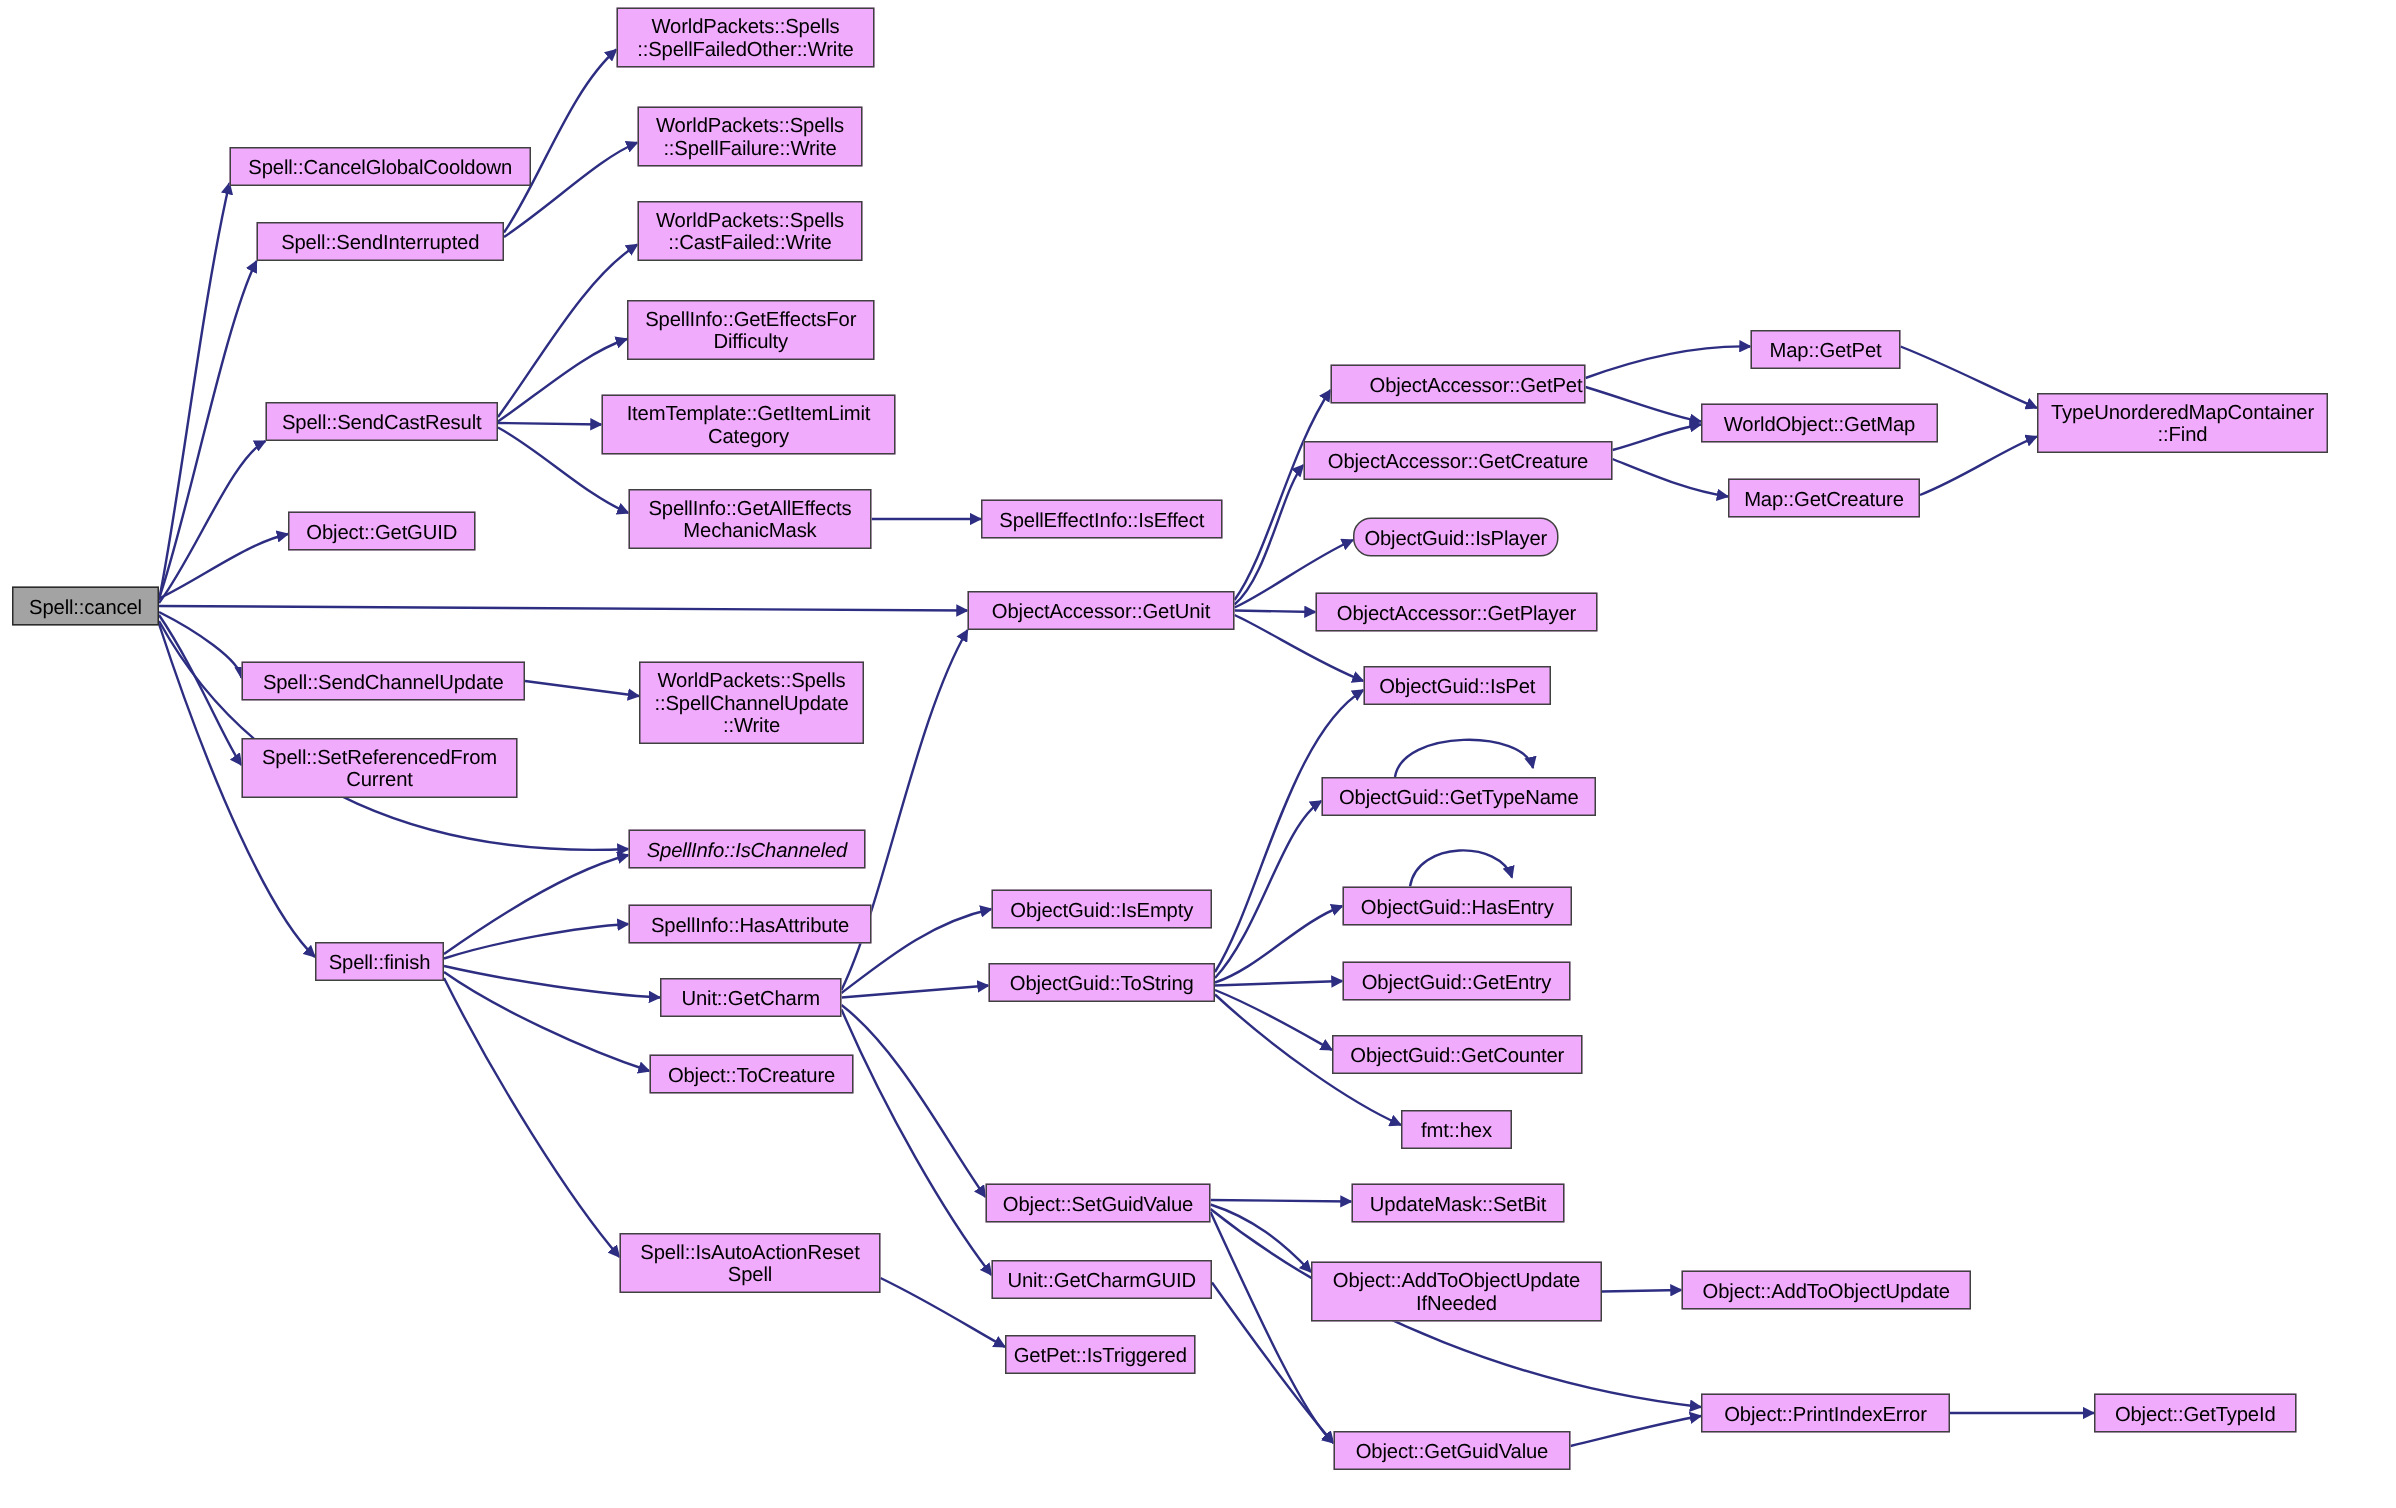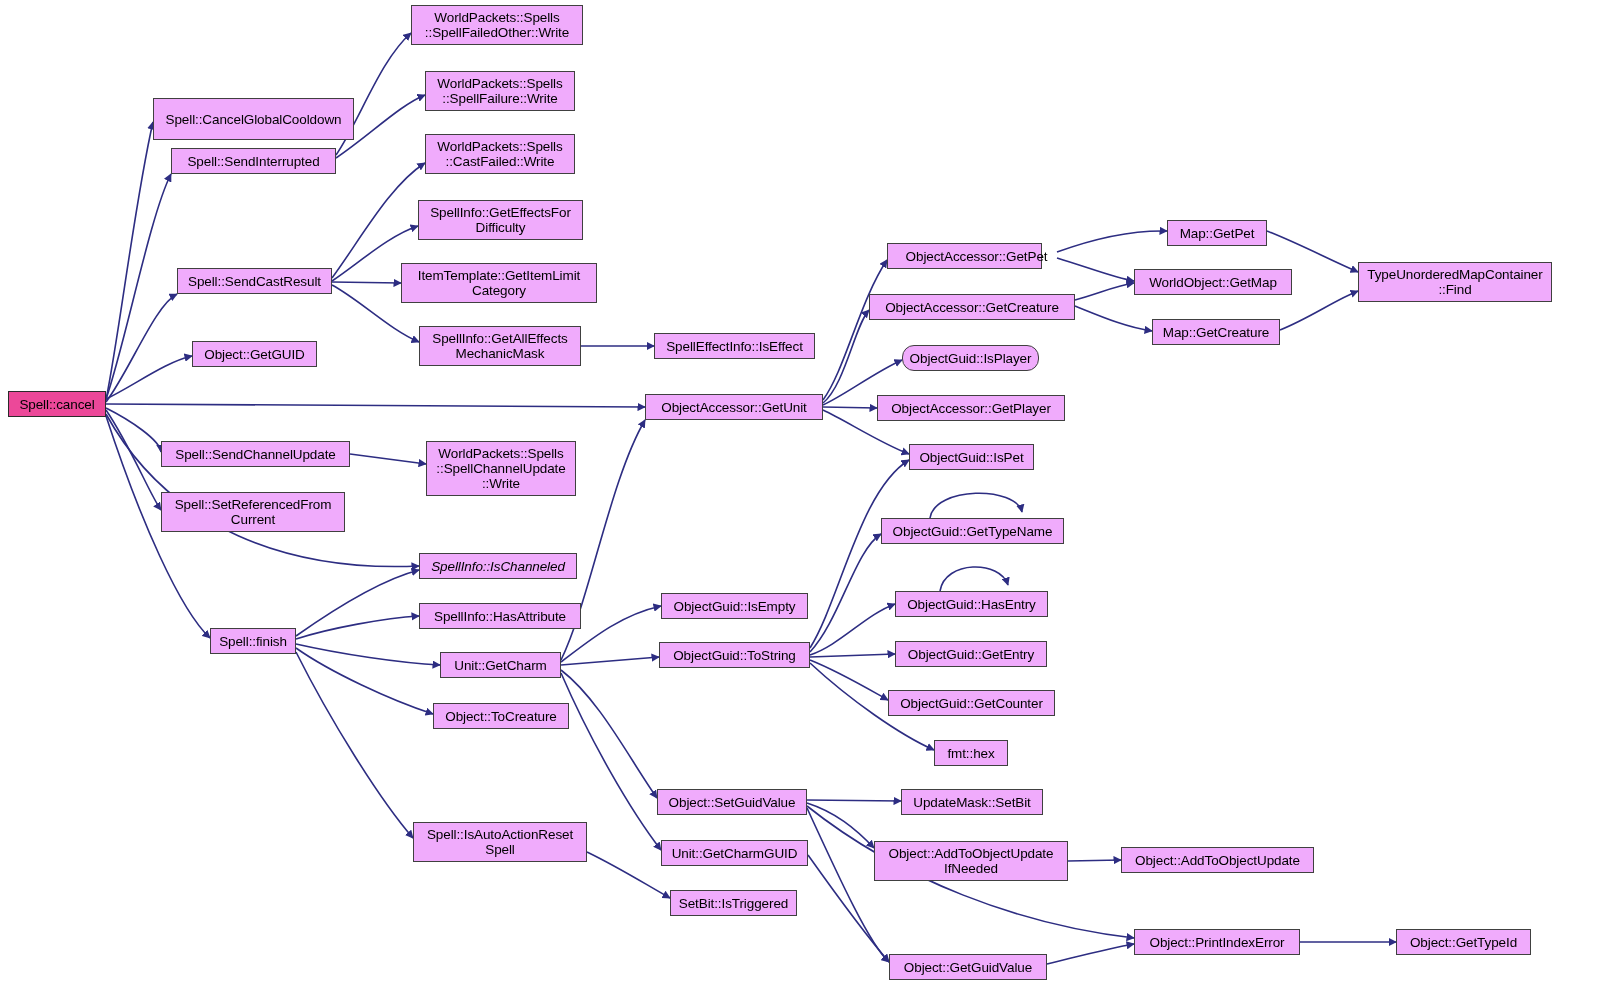--- a/index.html
+++ b/index.html
@@ -32,21 +32,21 @@
     line-height: 15px;
     letter-spacing: -0.1px;
     display: flex;
     align-items: center;
     justify-content: center;
     text-align: center;
     white-space: pre-line;
     z-index: 3;
   }
   .node.root {
-    background: #ec4899;
+    background: #a3a3a3;
     border-color: #2b2b2b;
   }
 </style>
 </head>
 <body>
 
 <div id="canvas">
   <svg id="edges" width="1597" height="1005" viewBox="0 0 1597 1005">
     <defs>
       <marker id="arrow" viewBox="0 0 10 10" refX="9" refY="5" markerWidth="5.2" markerHeight="5.2" orient="auto-start-reverse">
@@ -106,21 +106,21 @@
         <path d="M 807,806 C 900,880 1020,925 1134,938" marker-end="url(#arrow)"></path>
         <path d="M 807,808 C 840,880 870,945 889,962" marker-end="url(#arrow)"></path>
         <path d="M 1068,861 L 1121,860" marker-end="url(#arrow)"></path>
         <path d="M 808,855 C 840,900 870,940 889,962" marker-end="url(#arrow)"></path>
         <path d="M 1047,964 C 1080,956 1110,948 1134,944" marker-end="url(#arrow)"></path>
         <path d="M 1300,942 L 1396,942" marker-end="url(#arrow)"></path>
       </g>
   </svg>
   <div id="node-layer">
       <div class="node root" style="left: 8px; top: 391px; width: 98px; height: 26px;">Spell::cancel</div>
-      <div class="node" style="left: 153px; top: 98px; width: 201px; height: 42px;">Spell::CancelGlobalCooldown</div>
+      <div class="node" style="left: 153px; top: 98px; width: 201px; height: 26px;">Spell::CancelGlobalCooldown</div>
       <div class="node" style="left: 171px; top: 148px; width: 165px; height: 26px;">Spell::SendInterrupted</div>
       <div class="node" style="left: 177px; top: 268px; width: 155px; height: 26px;">Spell::SendCastResult</div>
       <div class="node" style="left: 192px; top: 341px; width: 125px; height: 26px;">Object::GetGUID</div>
       <div class="node" style="left: 161px; top: 441px; width: 189px; height: 26px;">Spell::SendChannelUpdate</div>
       <div class="node" style="left: 161px; top: 492px; width: 184px; height: 40px;">Spell::SetReferencedFrom
 Current</div>
       <div class="node" style="left: 210px; top: 628px; width: 86px; height: 26px;">Spell::finish</div>
       <div class="node" style="left: 411px; top: 5px; width: 172px; height: 40px;">WorldPackets::Spells
 ::SpellFailedOther::Write</div>
       <div class="node" style="left: 425px; top: 71px; width: 150px; height: 40px;">WorldPackets::Spells
@@ -141,22 +141,22 @@
       <div class="node" style="left: 419px; top: 603px; width: 162px; height: 26px;">SpellInfo::HasAttribute</div>
       <div class="node" style="left: 440px; top: 652px; width: 121px; height: 26px;">Unit::GetCharm</div>
       <div class="node" style="left: 433px; top: 703px; width: 136px; height: 26px; text-align: right;">Object::ToCreature</div>
       <div class="node" style="left: 413px; top: 822px; width: 174px; height: 40px;">Spell::IsAutoActionReset
 Spell</div>
       <div class="node" style="left: 645px; top: 394px; width: 178px; height: 26px;">ObjectAccessor::GetUnit</div>
       <div class="node" style="left: 661px; top: 593px; width: 147px; height: 26px;">ObjectGuid::IsEmpty</div>
       <div class="node" style="left: 659px; top: 642px; width: 151px; height: 26px;">ObjectGuid::ToString</div>
       <div class="node" style="left: 657px; top: 789px; width: 150px; height: 26px;">Object::SetGuidValue</div>
       <div class="node" style="left: 661px; top: 840px; width: 147px; height: 26px;">Unit::GetCharmGUID</div>
-      <div class="node" style="left: 670px; top: 890px; width: 127px; height: 26px;">SetBit::IsTriggered</div>
-      <div class="node" style="left: 887px; top: 243px; width: 155px; height: 26px; padding-left: 24px;">ObjectAccessor::GetPet</div>
+      <div class="node" style="left: 670px; top: 890px; width: 127px; height: 26px;">GetPet::IsTriggered</div>
+      <div class="node" style="left: 887px; top: 243px; width: 170px; height: 26px; padding-left: 24px;">ObjectAccessor::GetPet</div>
       <div class="node" style="left: 869px; top: 294px; width: 206px; height: 26px;">ObjectAccessor::GetCreature</div>
       <div class="node" style="left: 902px; top: 345px; width: 137px; height: 26px; border-radius: 12px;">ObjectGuid::IsPlayer</div>
       <div class="node" style="left: 877px; top: 395px; width: 188px; height: 26px;">ObjectAccessor::GetPlayer</div>
       <div class="node" style="left: 909px; top: 444px; width: 125px; height: 26px;">ObjectGuid::IsPet</div>
       <div class="node" style="left: 881px; top: 518px; width: 183px; height: 26px;">ObjectGuid::GetTypeName</div>
       <div class="node" style="left: 895px; top: 591px; width: 153px; height: 26px;">ObjectGuid::HasEntry</div>
       <div class="node" style="left: 895px; top: 641px; width: 152px; height: 26px;">ObjectGuid::GetEntry</div>
       <div class="node" style="left: 888px; top: 690px; width: 167px; height: 26px;">ObjectGuid::GetCounter</div>
       <div class="node" style="left: 934px; top: 740px; width: 74px; height: 26px;">fmt::hex</div>
       <div class="node" style="left: 901px; top: 789px; width: 142px; height: 26px;">UpdateMask::SetBit</div>

